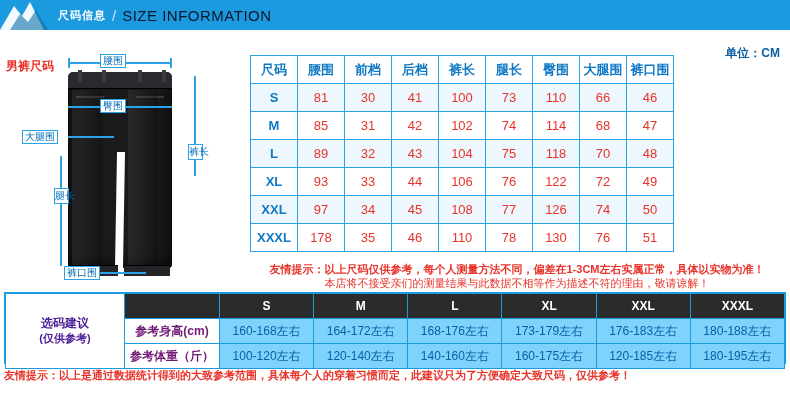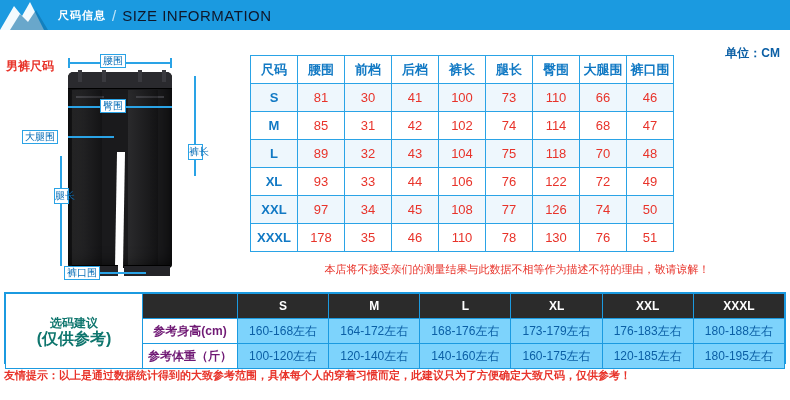--- a/index.html
+++ b/index.html
@@ -121,25 +121,25 @@
   }
   .rec-table{width:100%;border-collapse:collapse;table-layout:fixed;}
   .rec-table td,.rec-table th{
     border:1px solid #1b9ae0;height:22px;font-size:12px;text-align:center;
     vertical-align:middle;
   }
   .rec-head{
     background:#2b2b2b;color:#ffffff;font-weight:bold;font-size:14px;
   }
   .rec-corner{
-    background:#ffffff;color:#0f766e;font-weight:bold;font-size:13px;
-    line-height:15px;position:relative;padding:9px;
+    background:#ffffff;color:#4c1d95;font-weight:bold;font-size:13px;
+    line-height:15px;position:relative;padding:0;
   }
   .rec-corner .l1{display:block;}
-  .rec-corner .l2{display:block;font-size:16px;}
+  .rec-corner .l2{display:block;font-size:11px;}
   .rec-label{
     background:#ffffff;color:#701a75;font-weight:bold;font-size:12px;
   }
   .rec-val{background:#7dd3fc;color:#0b5fa5;font-size:12px;}
   .bottom-tip{
     position:absolute;left:4px;top:368px;width:782px;
     font-size:11px;color:#e8332a;line-height:14px;
   }
   .bottom-tip .b{font-weight:bold;}
 </style>
@@ -278,20 +278,21 @@
       <td class="val">110</td>
       <td class="val">78</td>
       <td class="val">130</td>
       <td class="val">76</td>
       <td class="val">51</td>
     </tr>
   </tbody>
 </table>
 
 <div class="tip">
+  <div class="b">友情提示：以上尺码仅供参考，每个人测量方法不同，偏差在1-3CM左右实属正常，具体以实物为准！</div>
   <div>本店将不接受亲们的测量结果与此数据不相等作为描述不符的理由，敬请谅解！</div>
 </div>
 
 <div class="rec">
   <table class="rec-table">
     <tbody>
         <tr>
       <td rowspan="3" class="rec-corner" style="width:118px;">
         <span class="l1">选码建议</span>
         <span class="l2">(仅供参考)</span>

